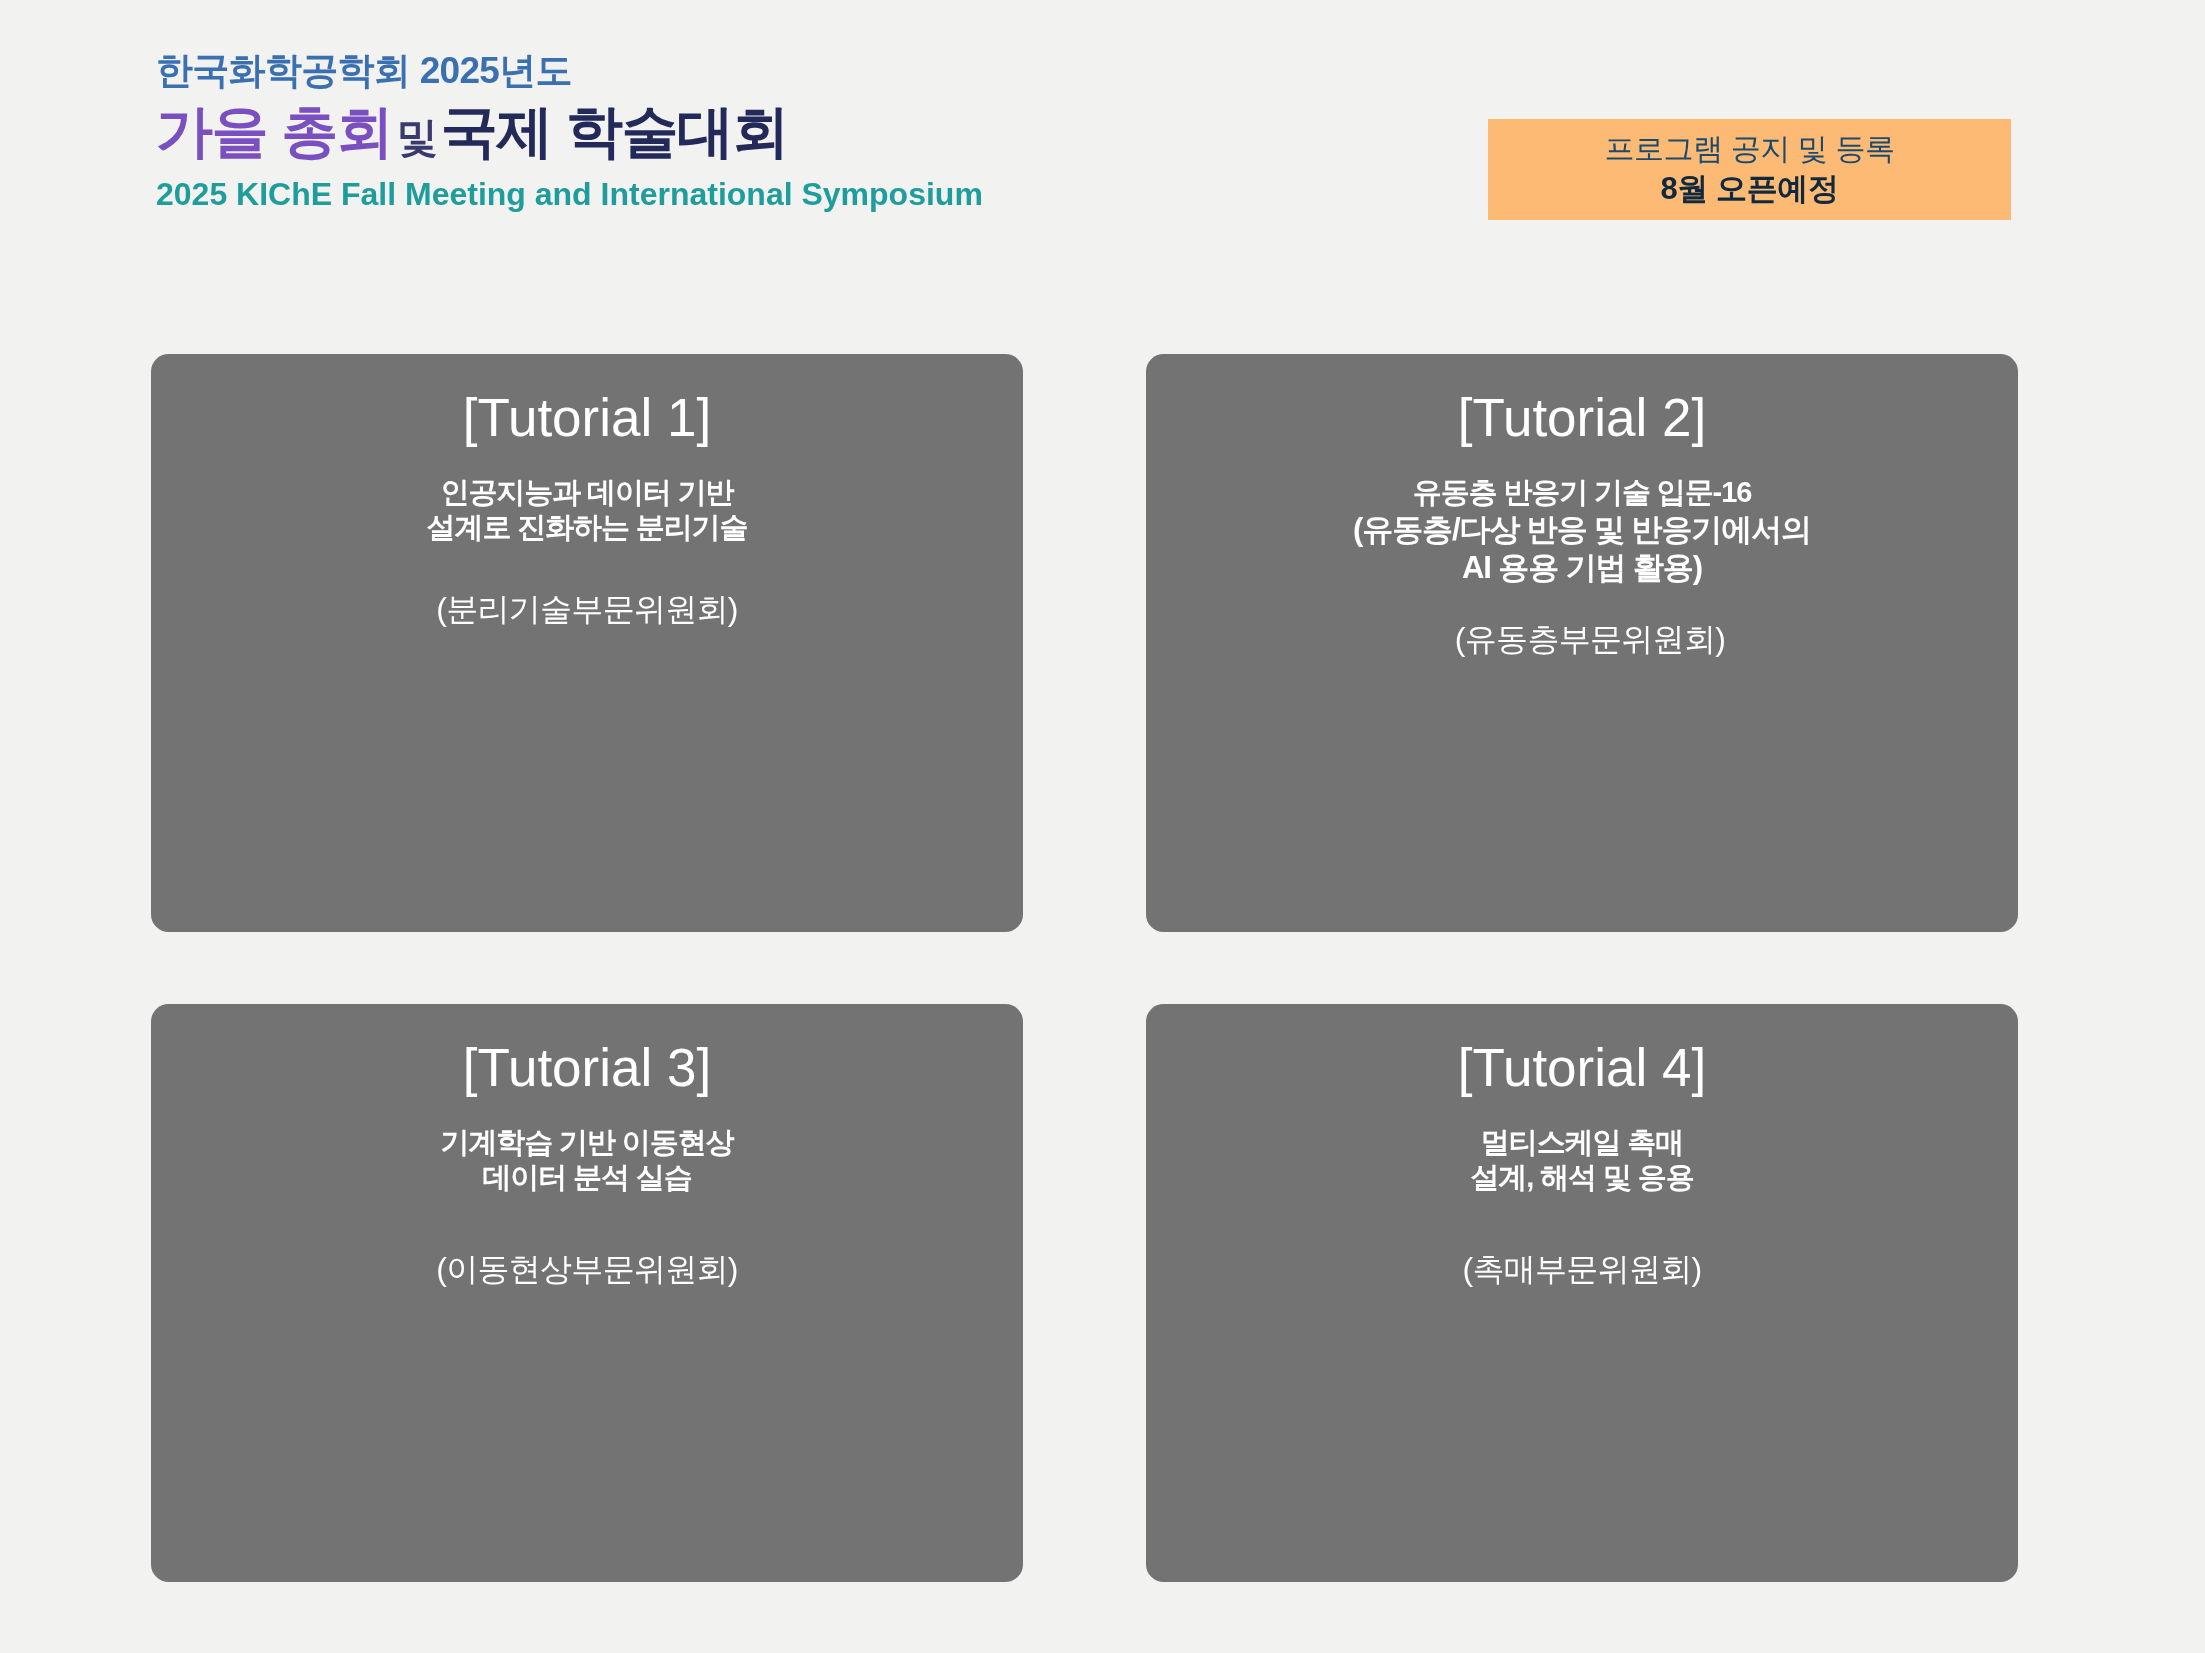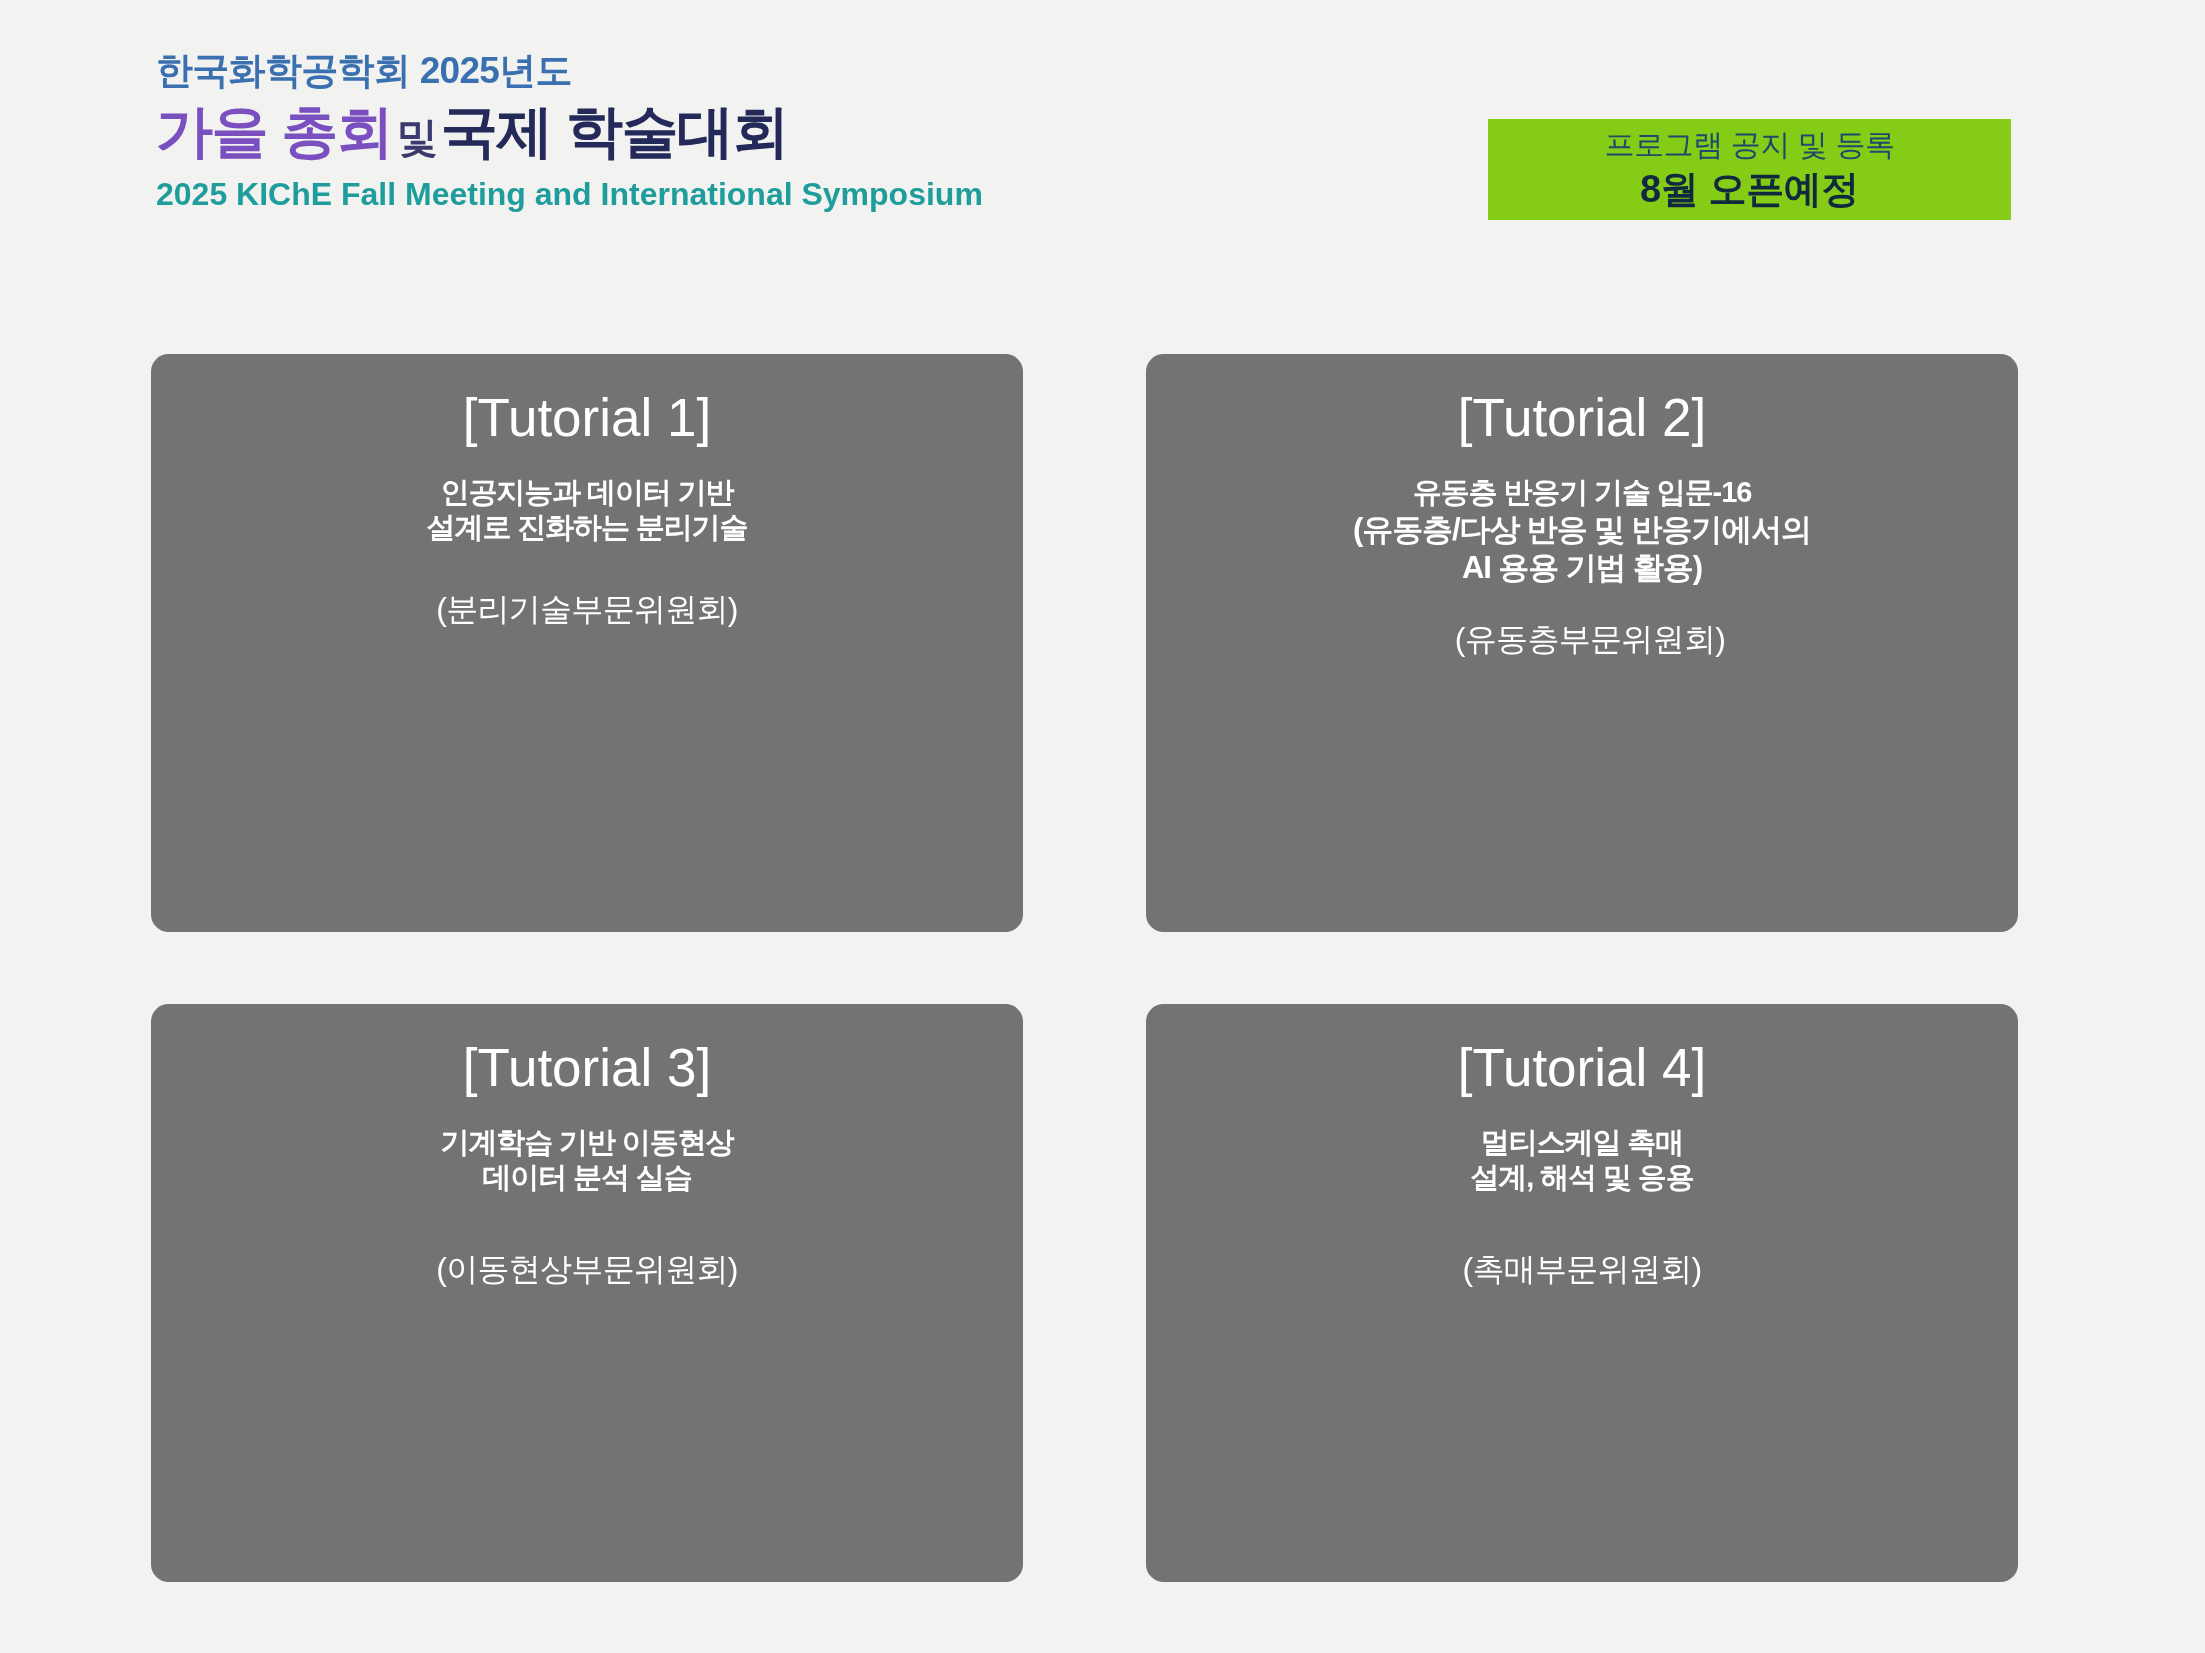--- a/index.html
+++ b/index.html
@@ -63,36 +63,36 @@
     letter-spacing: 0px;
   }
 
   
   .notice-badge {
     position: absolute;
     left: 1488px;
     top: 119px;
     width: 523px;
     height: 101px;
-    background: #84cc16;
+    background: #fdba74;
     display: flex;
     flex-direction: column;
     align-items: center;
     justify-content: center;
     box-sizing: border-box;
   }
   .notice-line1 {
     font-size: 30px;
     color: #1b4a6e;
     font-weight: normal;
     letter-spacing: -0.4px;
     line-height: 1.25;
   }
   .notice-line2 {
-    font-size: 38px;
+    font-size: 31px;
     color: #10293f;
     font-weight: bold;
     letter-spacing: -0.4px;
     line-height: 1.25;
     margin-top: 2.9px;
   }
 
   
   .grid {
     position: absolute;

